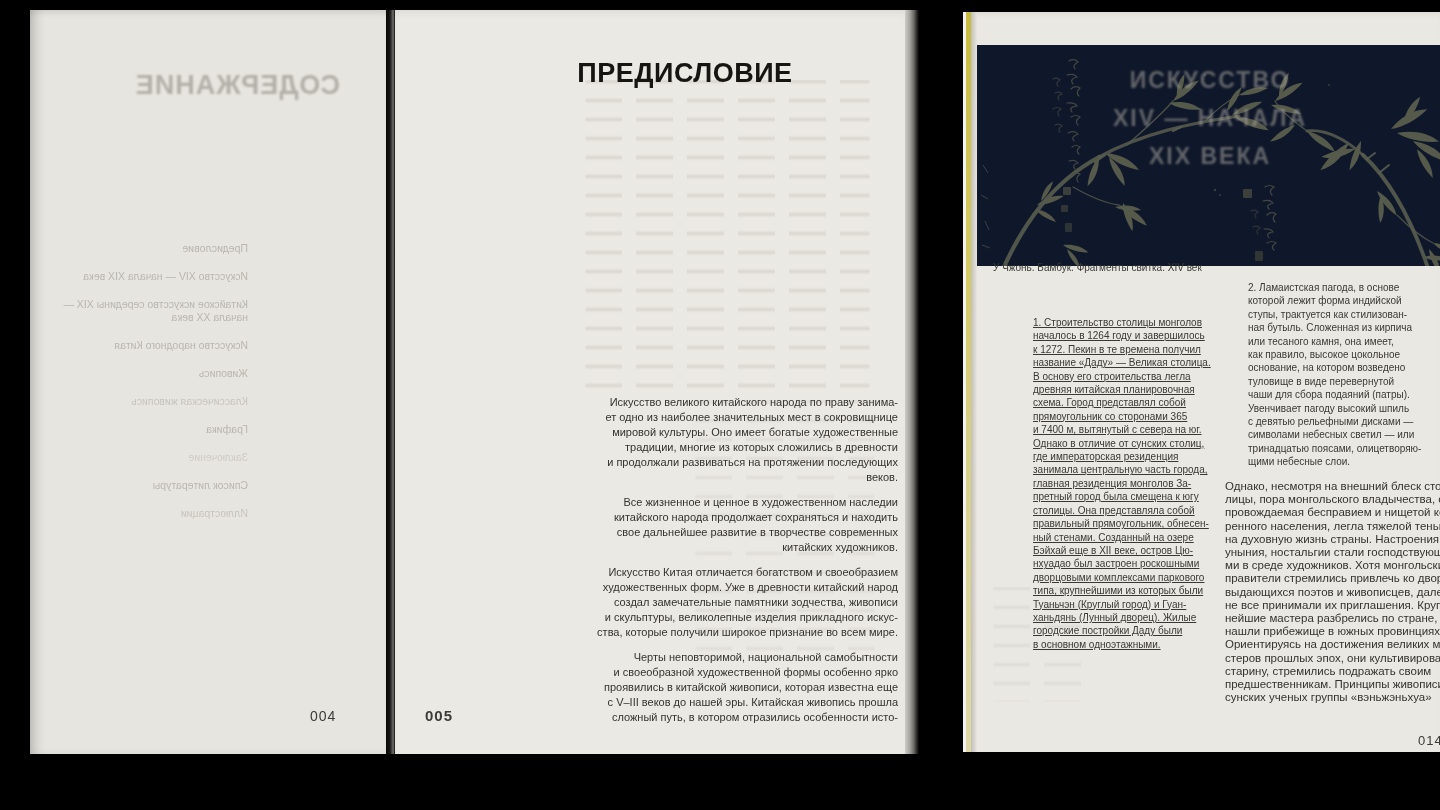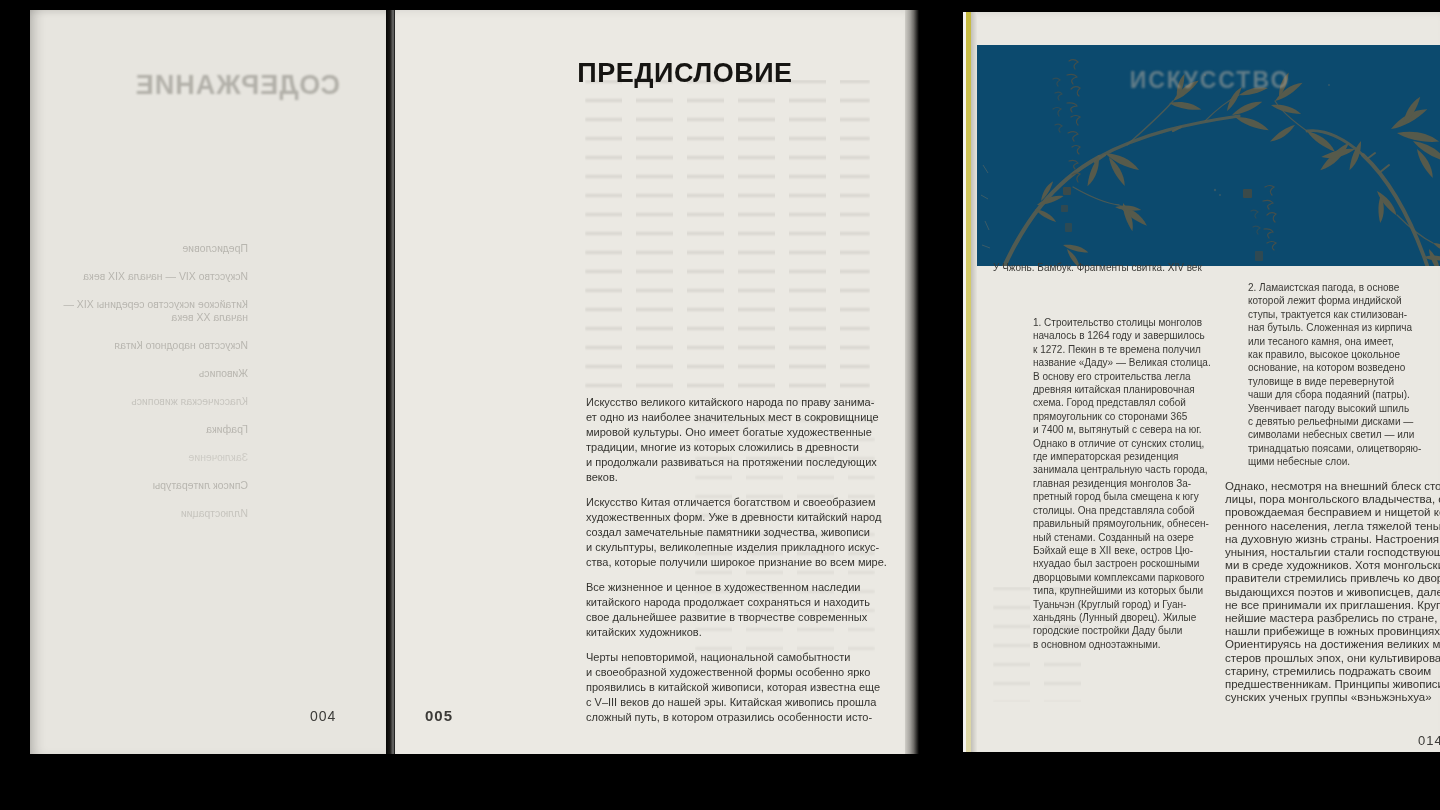--- a/index.html
+++ b/index.html
@@ -29,36 +29,36 @@
   .pnum-005{left:30px;font-size:15px;font-weight:bold;}
   .ghost-lines{position:absolute;
     background-image:repeating-linear-gradient(180deg,rgba(122,121,113,.55) 0px,rgba(122,121,113,.55) 3px,transparent 3px,transparent 19px);
     filter:blur(1.1px);opacity:.30;
     -webkit-mask-image:repeating-linear-gradient(90deg,#000 0 37px,transparent 37px 51px);
     mask-image:repeating-linear-gradient(90deg,#000 0 37px,transparent 37px 51px);}
   .preface-title{position:absolute;left:80px;top:48px;width:420px;text-align:center;
     font-size:27px;font-weight:bold;letter-spacing:.5px;color:#161512;}
   .preface-text{position:absolute;left:191px;top:385px;width:312px;
     font-size:11px;line-height:15px;color:#34332f;}
-  .preface-text p{margin:0 0 10px 0;white-space:pre-line;}
+  .preface-text p{margin:0 0 10px 0;white-space:pre-line;text-align:right;}
   
   .page-right{position:absolute;left:963px;top:12px;width:477px;height:740px;background:#eae8e2;overflow:hidden;
     box-shadow:inset 0 5px 9px -6px rgba(0,0,0,.12);}
   .strip-white{position:absolute;left:0;top:0;width:3px;height:740px;background:#f3f2ef;}
   .strip-yellow{position:absolute;left:3px;top:0;width:5px;height:740px;
     background:linear-gradient(180deg,#c6ba40,#d3ca66 35%,#d9d294 70%,#ded8a8);}
   .strip-shadow{position:absolute;left:8px;top:0;width:6px;height:740px;
     background:linear-gradient(90deg,#c2c0b9,#e6e4dd);}
-  .art-image{position:absolute;left:14px;top:33px;width:463px;height:221px;background:#0c4a6e;overflow:hidden;}
+  .art-image{position:absolute;left:14px;top:33px;width:463px;height:221px;background:#0f172a;overflow:hidden;}
   .ghost-chapter{position:absolute;left:108px;top:16px;width:250px;text-align:center;
     font-weight:bold;color:rgba(168,166,157,.55);filter:blur(.9px);}
   .ghost-chapter div{font-size:23px;line-height:38px;letter-spacing:2px;}
   .art-caption{position:absolute;left:30px;top:250px;width:320px;font-size:10px;color:#3a3935;}
   .fnote{position:absolute;font-size:10px;line-height:13.4px;color:#3a3935;white-space:pre-line;}
-  .fnote-1{left:70px;top:304px;width:196px;}
+  .fnote-1{left:70px;top:304px;width:196px;text-decoration:underline;}
   .fnote-2{left:285px;top:269px;width:196px;}
   .body-right{position:absolute;left:262px;top:468px;width:252px;
     font-size:11.5px;line-height:13.2px;color:#34332f;white-space:pre-line;}
   .pnum-014{position:absolute;left:455px;top:721px;font-size:13px;color:#3c3b38;letter-spacing:1px;}
 </style>
 </head>
 <body>
 
 <div class="spread-left">
 
@@ -86,49 +86,51 @@
     <div class="ghost-lines" style="left:190px;top:70px;width:285px;height:310px;"></div>
     <div class="ghost-lines" style="left:300px;top:390px;width:180px;height:260px;opacity:.18;"></div>
     <div class="preface-title">ПРЕДИСЛОВИЕ</div>
     <div class="preface-text">
       <p>Искусство великого китайского народа по праву занима-
 ет одно из наиболее значительных мест в сокровищнице
 мировой культуры. Оно имеет богатые художественные
 традиции, многие из которых сложились в древности
 и продолжали развиваться на протяжении последующих
 веков.</p>
+      <p>Все жизненное и ценное в художественном наследии
+китайского народа продолжает сохраняться и находить
+свое дальнейшее развитие в творчестве современных
+китайских художников.</p>
       <p>Искусство Китая отличается богатством и своеобразием
 художественных форм. Уже в древности китайский народ
 создал замечательные памятники зодчества, живописи
 и скульптуры, великолепные изделия прикладного искус-
 ства, которые получили широкое признание во всем мире.</p>
-      <p>Все жизненное и ценное в художественном наследии
-китайского народа продолжает сохраняться и находить
-свое дальнейшее развитие в творчестве современных
-китайских художников.</p>
       <p>Черты неповторимой, национальной самобытности
 и своеобразной художественной формы особенно ярко
 проявились в китайской живописи, которая известна еще
 с V–III веков до нашей эры. Китайская живопись прошла
 сложный путь, в котором отразились особенности исто-</p>
     </div>
     <div class="pnum pnum-005">005</div>
   </div>
 
   <div class="edge-right"></div>
 </div>
 
 <div class="page-right">
   <div class="strip-white"></div>
   <div class="strip-yellow"></div>
   <div class="strip-shadow"></div>
 
   <div class="art-image">
     <div class="ghost-chapter">
       <div>ИСКУССТВО</div>
+      <div>XIV — НАЧАЛА</div>
+      <div>XIX ВЕКА</div>
     </div>
     <svg viewBox="0 0 463 221" width="463" height="221" xmlns="http://www.w3.org/2000/svg">
       <defs>
         <path id="leaf" d="M0,0 C10,-5 22,-7 33,-2 C22,2 9,3 0,0 Z"></path>
       </defs>
 
       <g stroke="#6a6d60" stroke-width="1" opacity=".5">
         <path d="M6,120 l5,8 M4,150 l7,4 M8,176 l4,9 M5,200 l8,3"></path>
       </g>
 

